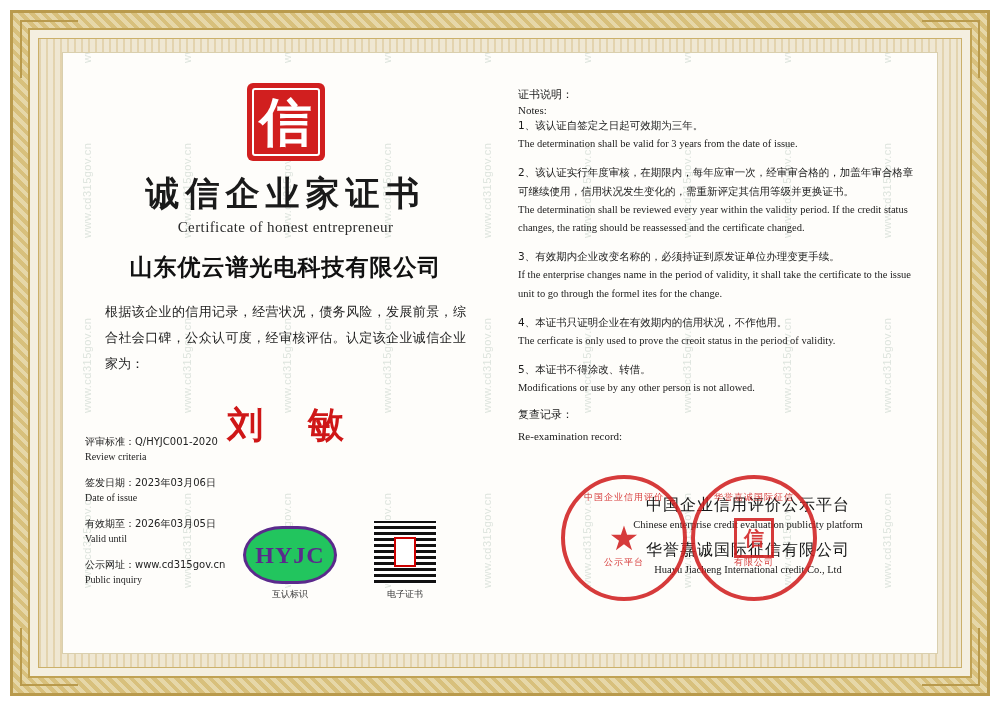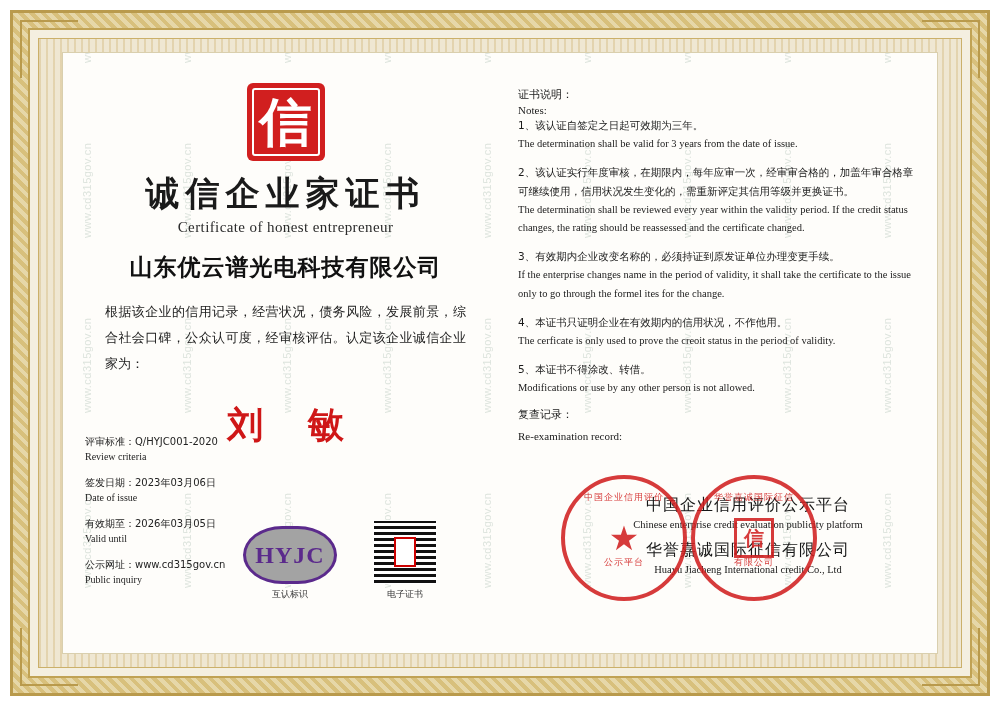--- a/index.html
+++ b/index.html
@@ -213,21 +213,21 @@
     display: flex;
     align-items: flex-end;
     gap: 36px;
   }
   .hyjc {
     text-align: center;
   }
   .hyjc .mark {
     width: 88px;
     height: 52px;
-    background: #a3a3a3;
+    background: #22c55e;
     border-radius: 50% / 60%;
     border: 3px solid #5b2a8c;
     color: #5b2a8c;
     font-size: 24px;
     font-weight: bold;
     font-family: "Liberation Serif", serif;
     display: flex;
     align-items: center;
     justify-content: center;
     letter-spacing: 1px;
@@ -502,21 +502,21 @@
         <div class="note">
           <div class="cn">1、该认证自签定之日起可效期为三年。</div>
           <div class="en">The determination shall be valid for 3 years from the date of issue.</div>
         </div>
         <div class="note">
           <div class="cn">2、该认证实行年度审核，在期限内，每年应审一次，经审审合格的，加盖年审合格章可继续使用，信用状况发生变化的，需重新评定其信用等级并更换证书。</div>
           <div class="en">The determination shall be reviewed every year within the validity period. If the credit status changes, the rating should be reassessed and the certificate changed.</div>
         </div>
         <div class="note">
           <div class="cn">3、有效期内企业改变名称的，必须持证到原发证单位办理变更手续。</div>
-          <div class="en">If the enterprise changes name in the period of validity, it shall take the certificate to the issue only to go through the formel ites for the change.</div>
+          <div class="en">If the enterprise changes name in the period of validity, it shall take the certificate to the issue unit to go through the formel ites for the change.</div>
         </div>
         <div class="note">
           <div class="cn">4、本证书只证明企业在有效期内的信用状况，不作他用。</div>
           <div class="en">The cerficate is only used to prove the creoit status in the period of validity.</div>
         </div>
         <div class="note">
           <div class="cn">5、本证书不得涂改、转借。</div>
           <div class="en">Modifications or use by any other person is not allowed.</div>
         </div>
 

